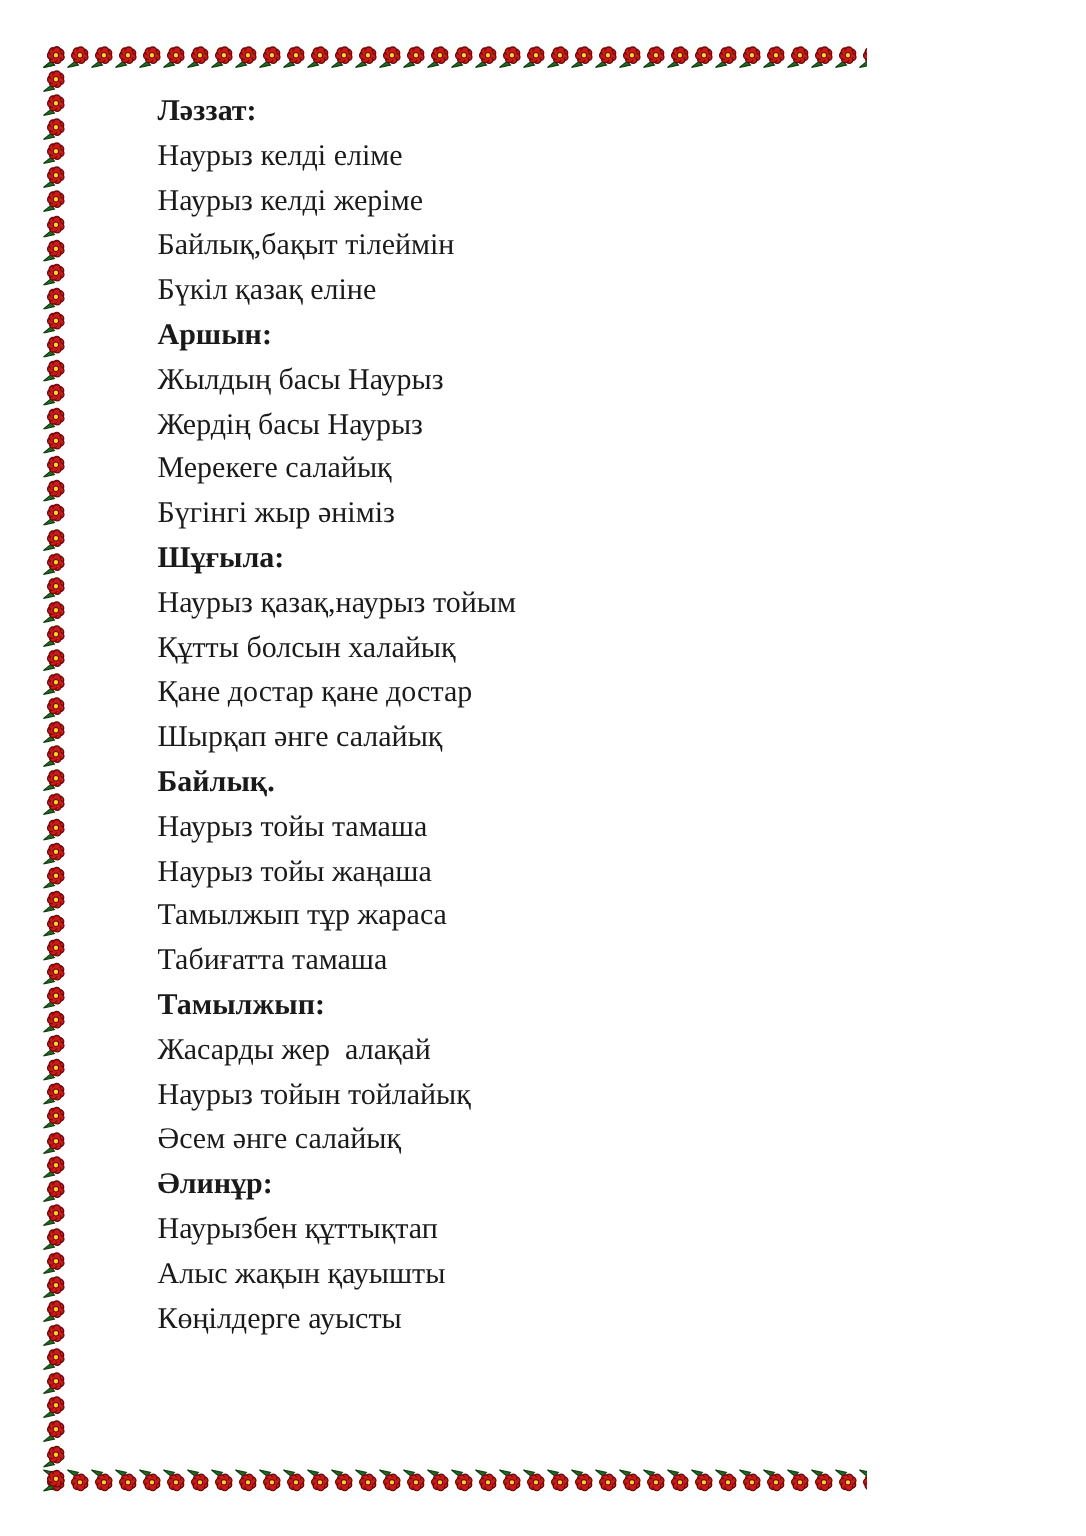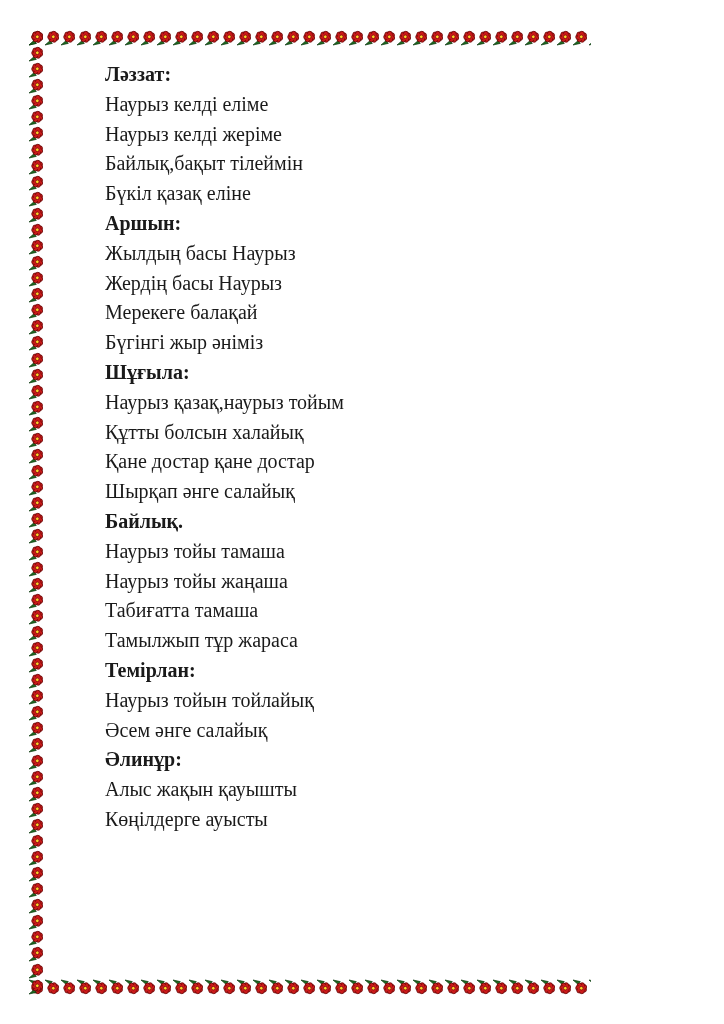--- a/index.html
+++ b/index.html
@@ -6,21 +6,20 @@
   body {
     width: 724px; height: 1024px;
     background: #ffffff;
     font-family: "Liberation Serif", serif;
   }
   .page {
     position: relative;
     width: 578px; height: 1024px;
     background: #ffffff;
     overflow: hidden;
-    padding-left: 13px;
   }
   
   .border {
     position: absolute;
     display: flex;
     justify-content: space-between;
   }
   .border svg { flex: 0 0 auto; display: block; }
   .b-top    { left: 28px;  top: 30px;  width: 672px; height: 16px; }
   .b-bottom { left: 28px;  top: 979px; width: 672px; height: 16px; }
@@ -2911,32 +2910,34 @@
     </div>
   <div class="content">
       <p class="speaker">Ләззат:</p>
       <p class="verse">Наурыз келді еліме</p>
       <p class="verse">Наурыз келді жеріме</p>
       <p class="verse">Байлық,бақыт тілеймін</p>
       <p class="verse">Бүкіл қазақ еліне</p>
       <p class="speaker">Аршын:</p>
       <p class="verse">Жылдың басы Наурыз</p>
       <p class="verse">Жердің басы Наурыз</p>
-      <p class="verse">Мерекеге балақай</p>
+      <p class="verse">Мерекеге салайық</p>
       <p class="verse">Бүгінгі жыр әніміз</p>
       <p class="speaker">Шұғыла:</p>
       <p class="verse">Наурыз қазақ,наурыз тойым</p>
       <p class="verse">Құтты болсын халайық</p>
       <p class="verse">Қане достар қане достар</p>
       <p class="verse">Шырқап әнге салайық</p>
       <p class="speaker">Байлық.</p>
       <p class="verse">Наурыз тойы тамаша</p>
       <p class="verse">Наурыз тойы жаңаша</p>
+      <p class="verse">Тамылжып тұр жараса</p>
       <p class="verse">Табиғатта тамаша</p>
-      <p class="verse">Тамылжып тұр жараса</p>
-      <p class="speaker">Темірлан:</p>
+      <p class="speaker">Тамылжып:</p>
+      <p class="verse">Жасарды жер  алақай</p>
       <p class="verse">Наурыз тойын тойлайық</p>
       <p class="verse">Әсем әнге салайық</p>
       <p class="speaker">Әлинұр:</p>
+      <p class="verse">Наурызбен құттықтап</p>
       <p class="verse">Алыс жақын қауышты</p>
       <p class="verse">Көңілдерге ауысты</p>
     </div>
 </div>
 
 </body></html>

